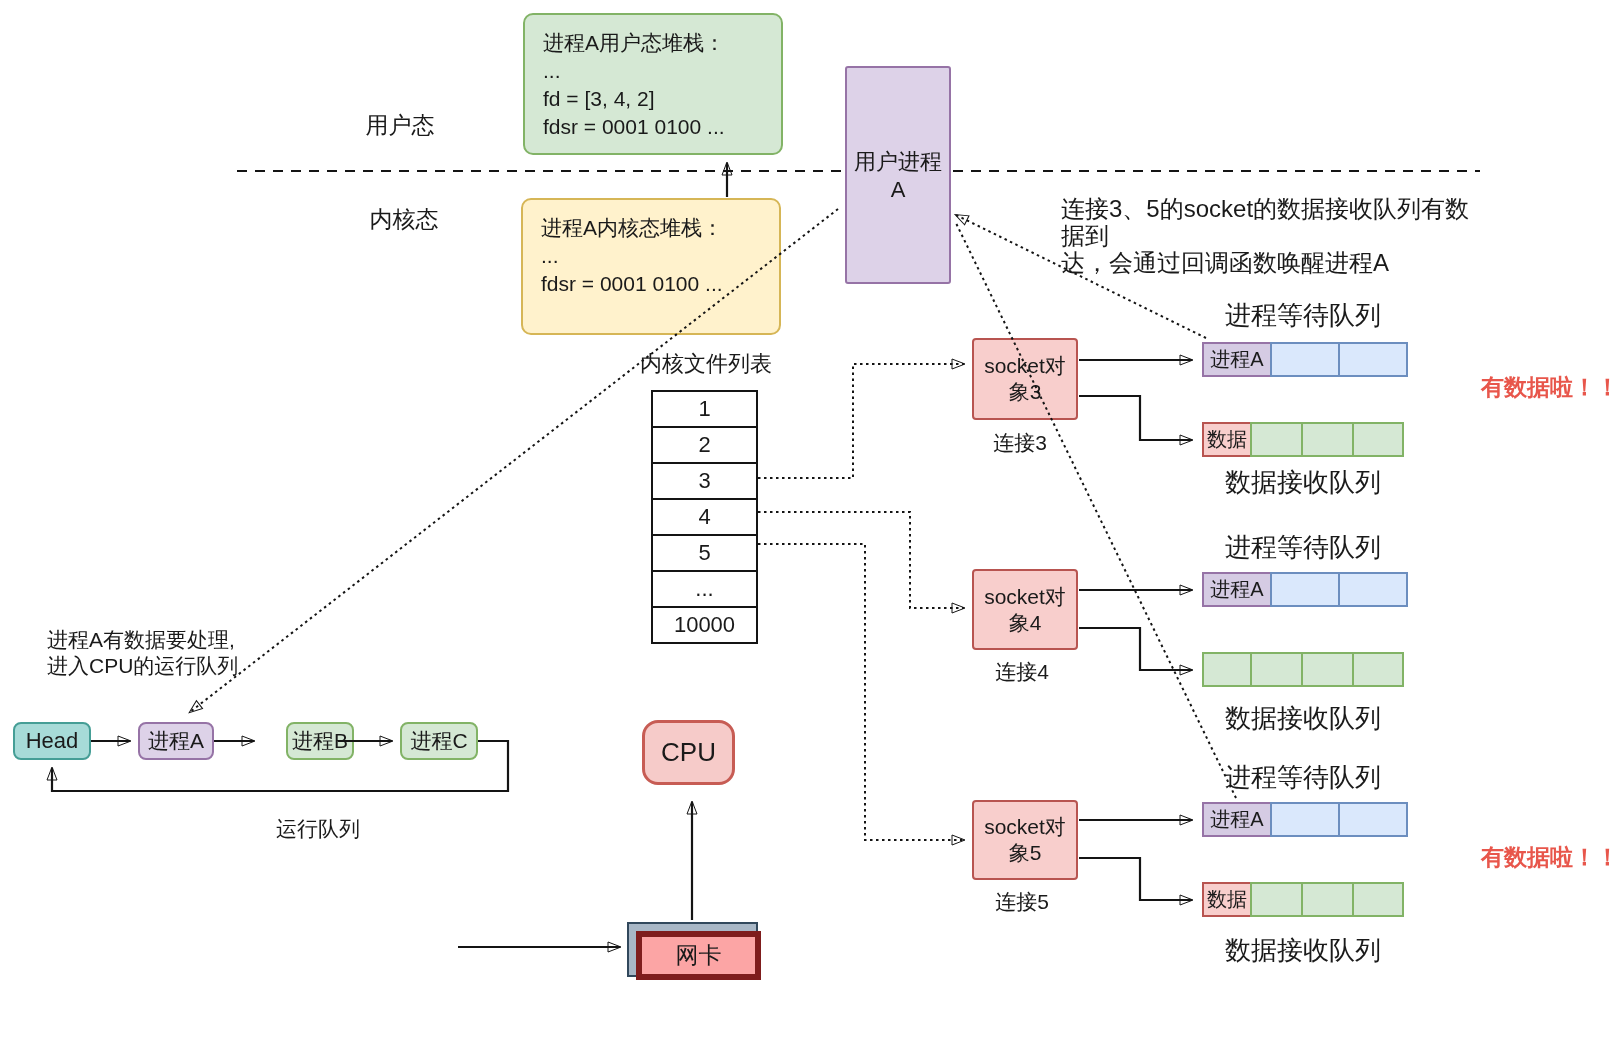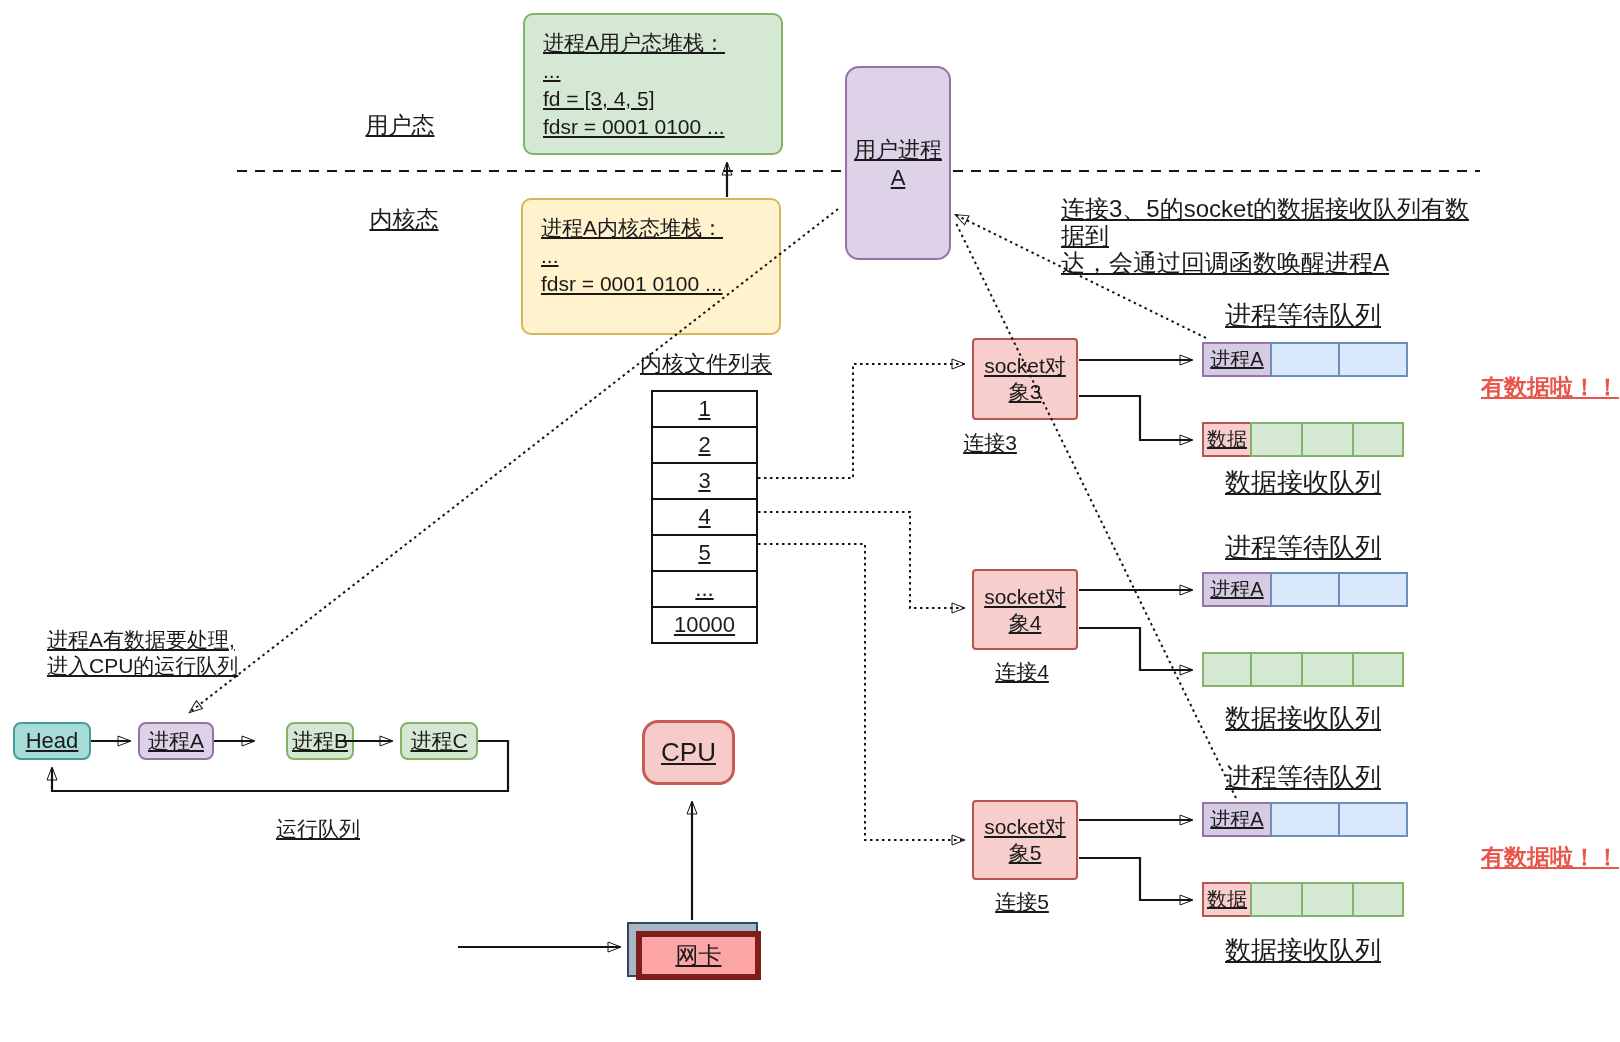--- a/index.html
+++ b/index.html
@@ -1,29 +1,29 @@
 <!DOCTYPE html>
 <html><head>
 <meta charset="utf-8">
 <style>
   html,body{margin:0;padding:0;background:#ffffff;}
   .canvas{
     position:relative;width:1620px;height:1042px;background:#ffffff;overflow:hidden;
     font-family:"Liberation Sans","DejaVu Sans",sans-serif;color:#1a1a1a;
   }
-  .abs{position:absolute;box-sizing:border-box;text-decoration:underline;}
+  .abs{position:absolute;box-sizing:border-box;}
   .center{display:flex;align-items:center;justify-content:center;text-align:center;}
 
   
   .stackbox{border-radius:10px;border:2px solid;padding:14px 18px;font-size:21px;line-height:28px;}
   .user-stack{left:523px;top:13px;width:260px;height:142px;background:#d5e8d4;border-color:#82b366;}
   .kernel-stack{left:521px;top:198px;width:260px;height:137px;background:#fff2cc;border-color:#d6b656;}
 
   
-  .user-process{left:845px;top:66px;width:106px;height:194px;background:#ddd2e8;border:2px solid #9673a6;border-radius:14px;font-size:22px;z-index:2;}
+  .user-process{left:845px;top:66px;width:106px;height:218px;background:#ddd2e8;border:2px solid #9673a6;border-radius:3px;font-size:22px;z-index:2;}
 
   
   .mode-user{left:352px;top:110px;width:96px;font-size:23px;text-align:center;}
   .mode-kernel{left:356px;top:204px;width:96px;font-size:23px;text-align:center;}
 
   
   .callback-note{left:1061px;top:195px;width:432px;font-size:24px;line-height:27px;}
 
   
   .ft-title{left:631px;top:349px;width:150px;text-align:center;font-size:22px;}
@@ -112,21 +112,21 @@
     <path d="M1206 338 L956 215" stroke-width="2" stroke-dasharray="2.5 3.5" marker-end="url(#ah)"></path>
     <path d="M1236 798 L955 221" stroke-width="2" stroke-dasharray="2.5 3.5"></path>
   </svg>
 
   <div class="abs mode-user">用户态</div>
   <div class="abs mode-kernel">内核态</div>
 
   <div class="abs stackbox user-stack">
     <div>进程A用户态堆栈：</div>
     <div>...</div>
-    <div>fd = [3, 4, 5]</div>
+    <div>fd = [3, 4, 2]</div>
     <div>fdsr = 0001 0100 ...</div>
   </div>
 
   <div class="abs stackbox kernel-stack">
     <div>进程A内核态堆栈：</div>
     <div>...</div>
     <div>fdsr = 0001 0100 ...</div>
   </div>
 
   <div class="abs center user-process">用户进程A</div>
@@ -144,21 +144,21 @@
     <div class="row">4</div>
     <div class="row">5</div>
     <div class="row">...</div>
     <div class="row">10000</div>
   </div>
 
   <div class="abs center socket socket3">
     <div>socket对</div>
     <div>象3</div>
   </div>
-  <div class="abs connlbl" style="left:930px;top:429px;">连接3</div>
+  <div class="abs connlbl" style="left:960px;top:429px;">连接3</div>
   <div class="abs qlbl" style="left:1193px;top:298px;">进程等待队列</div>
   <div class="abs qrow" style="left:1202px;top:342px;">
     <div class="qcell q-head-proc">进程A</div>
     <div class="qcell q-blue"></div>
     <div class="qcell q-blue"></div>
   </div>
   <div class="abs qrow" style="left:1202px;top:422px;">
     <div class="qcell q-head-data">数据</div>
     <div class="qcell q-green"></div>
     <div class="qcell q-green"></div>

